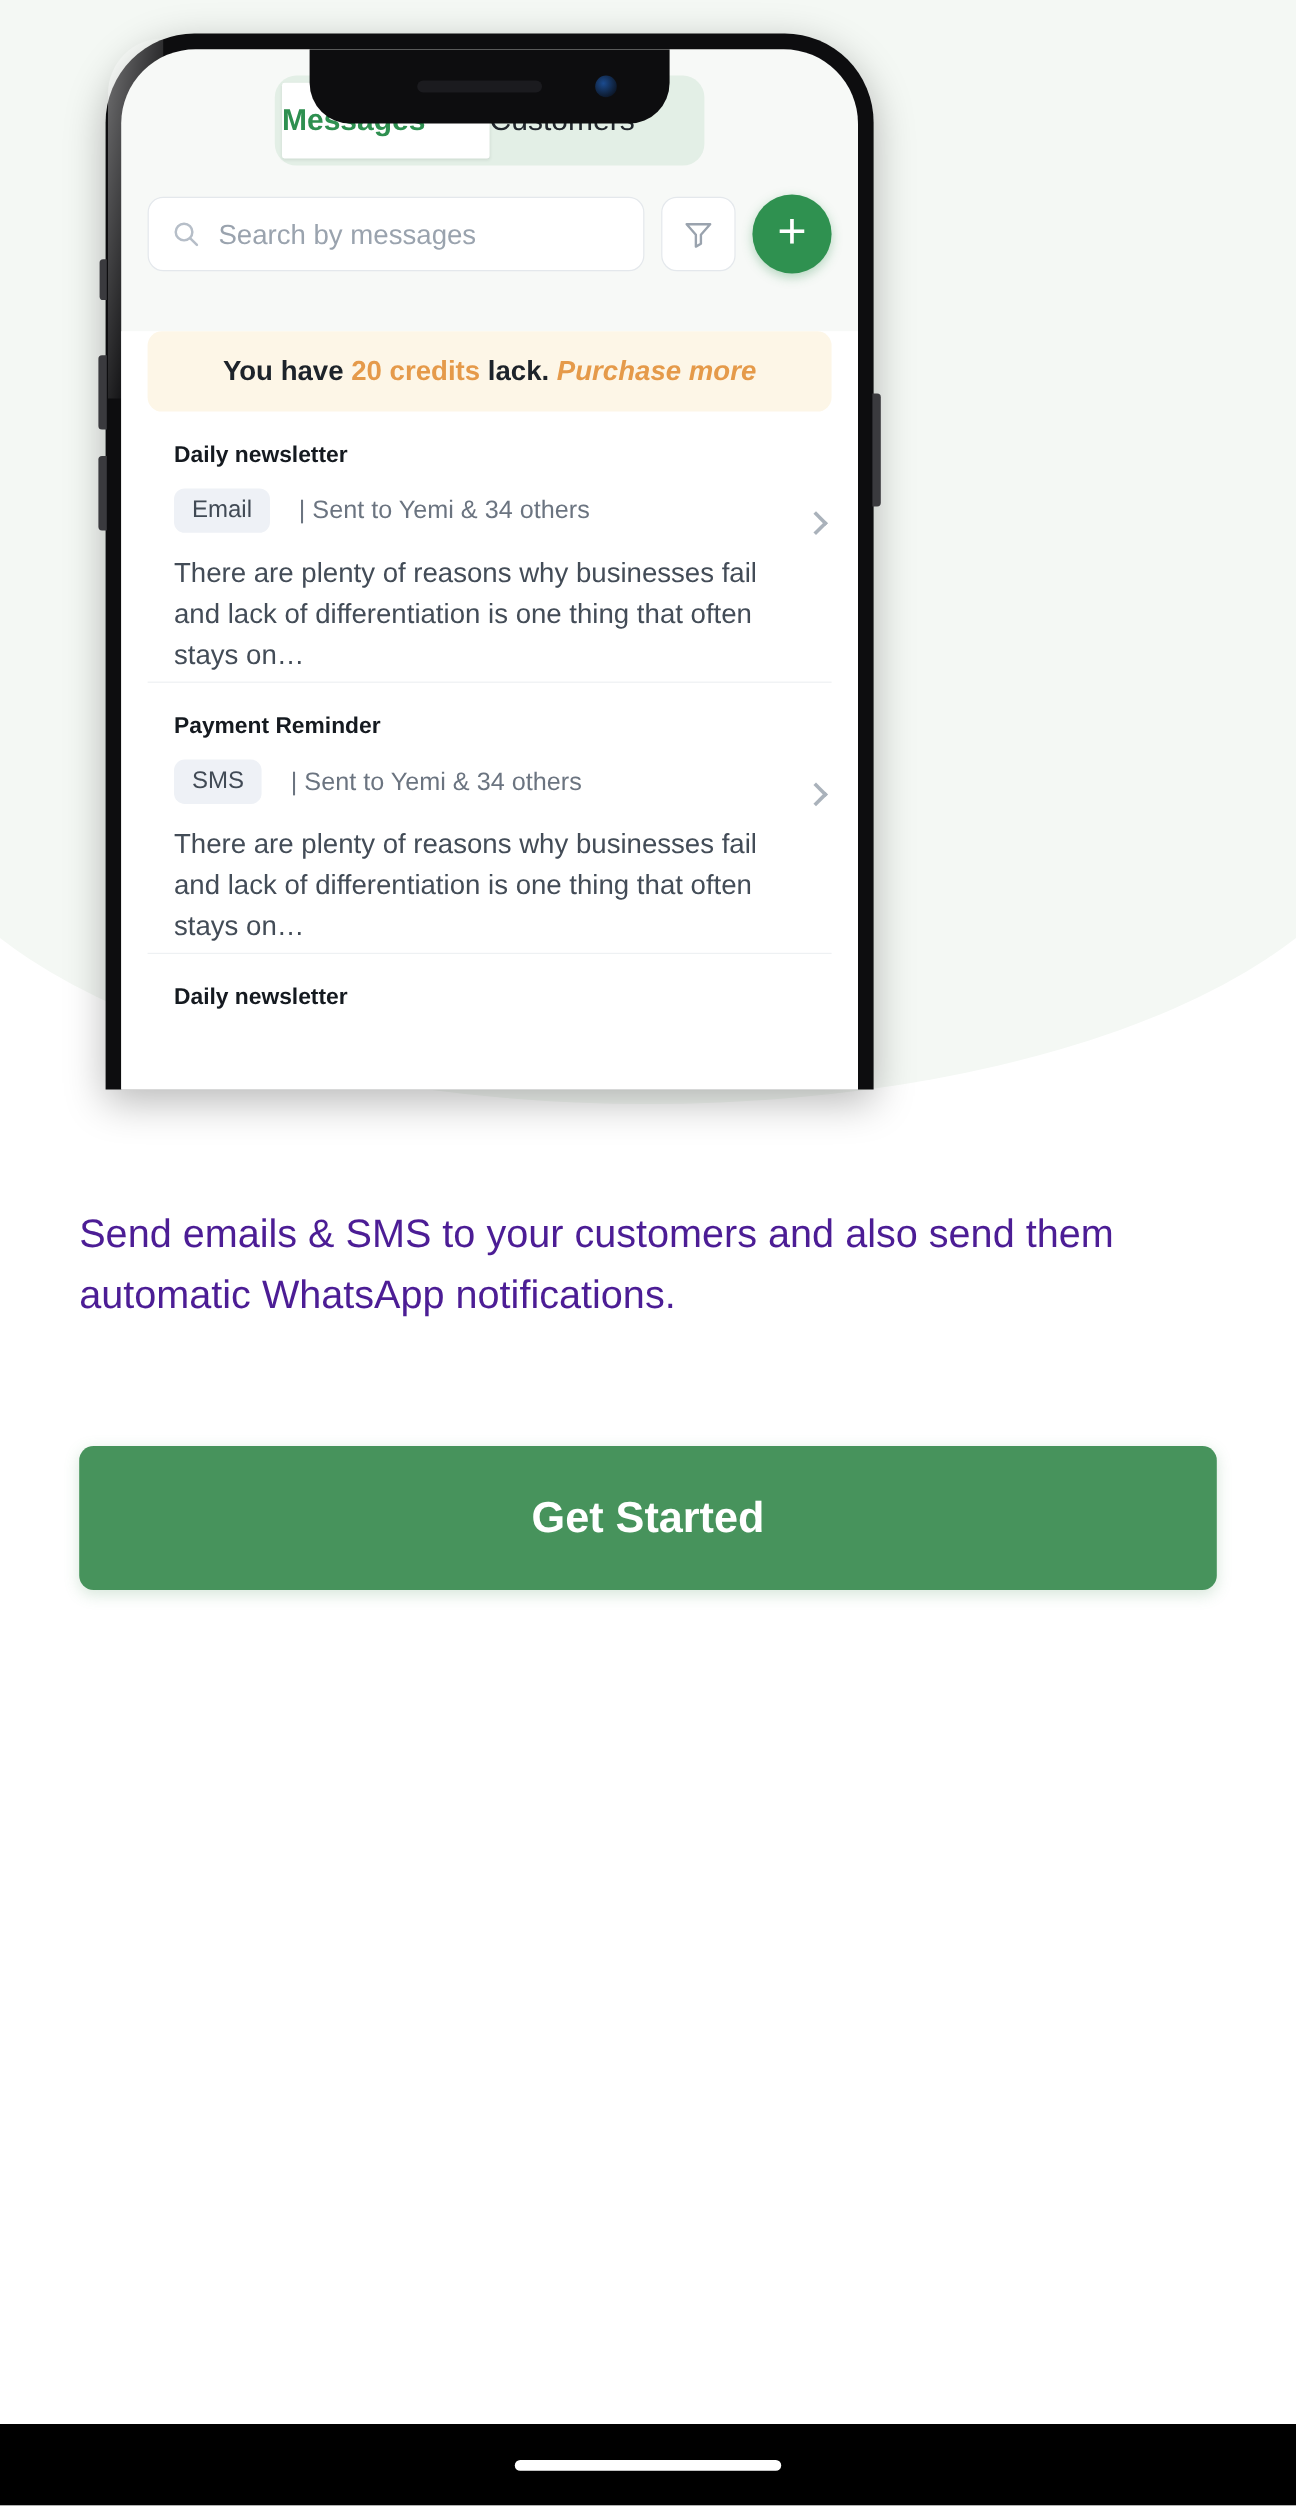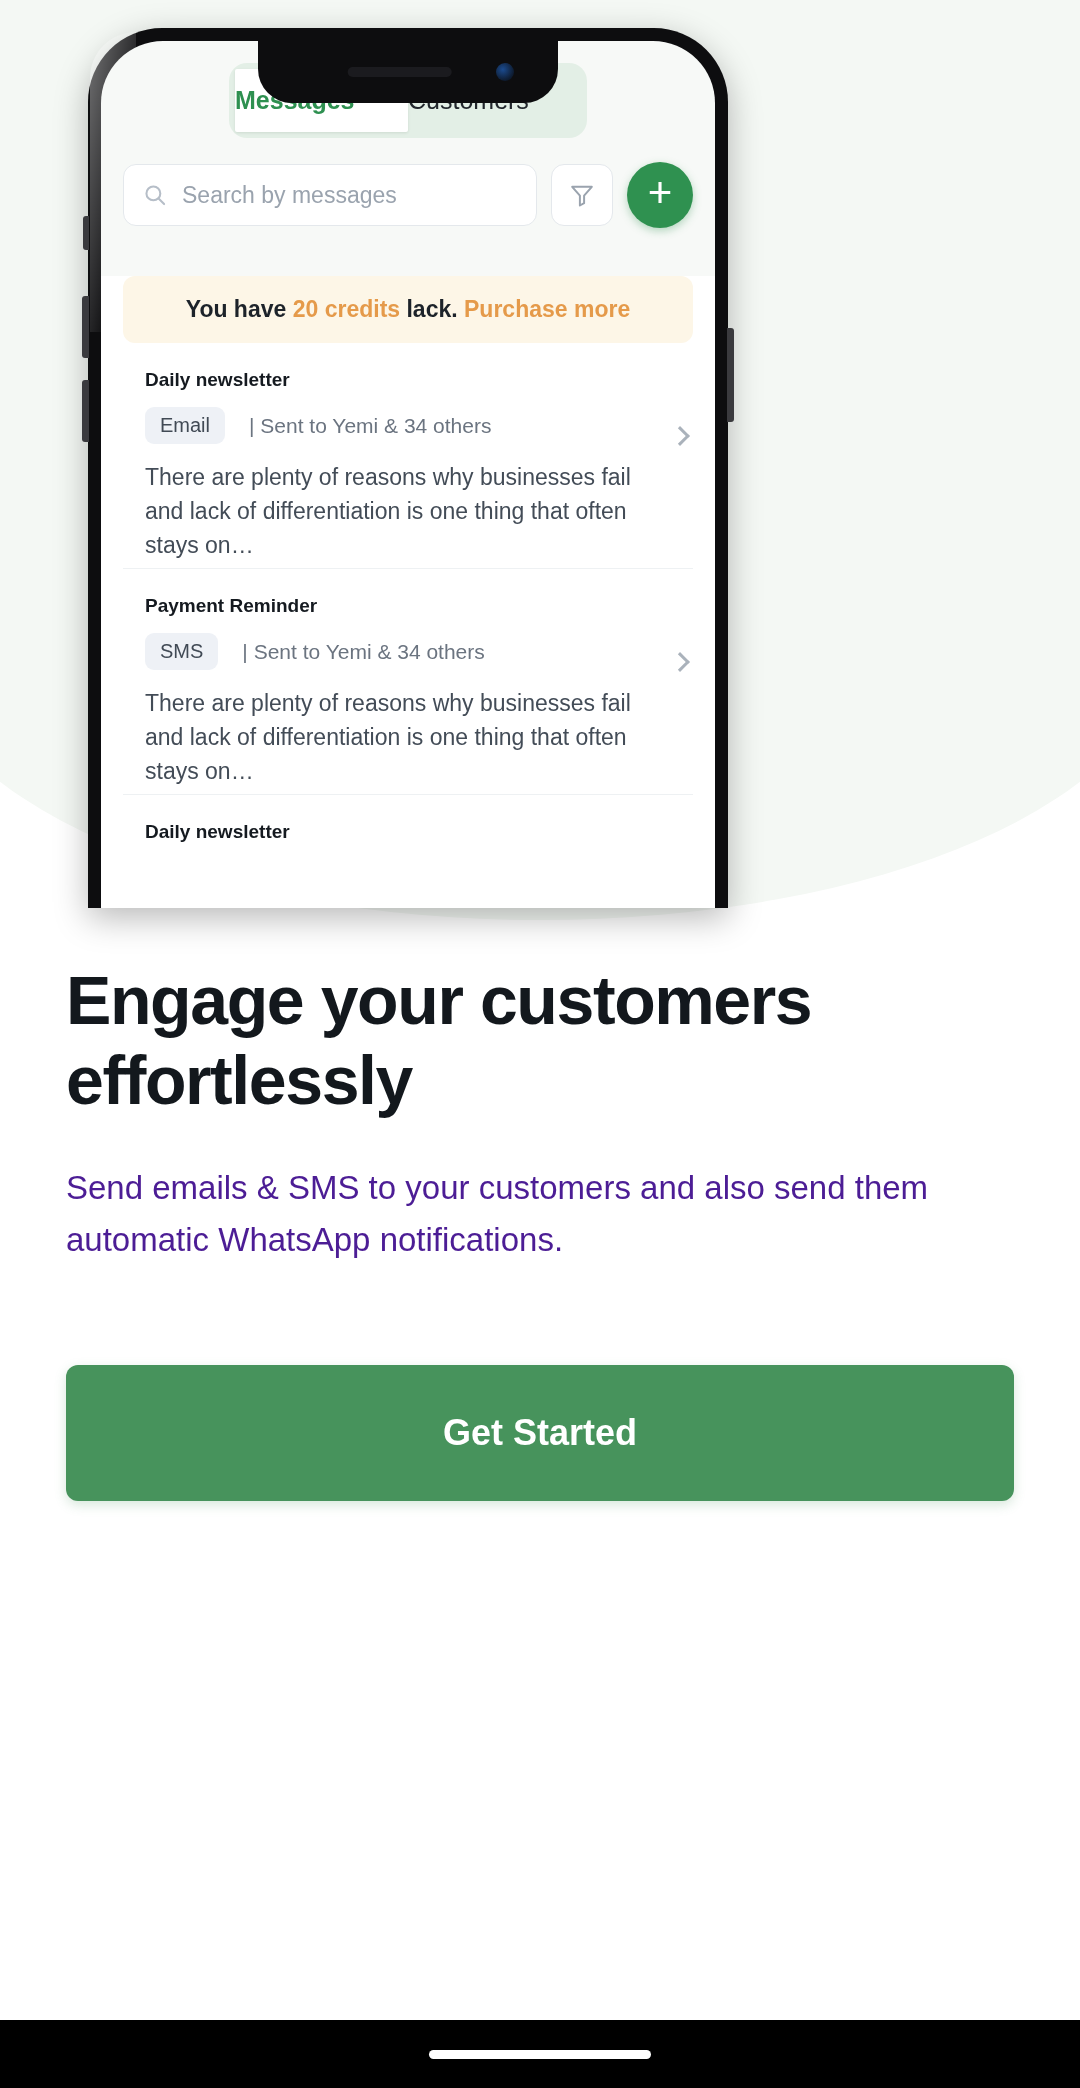--- a/index.html
+++ b/index.html
@@ -120,21 +120,21 @@
   }
   .fab span{ color:#fff; font-size:42px; line-height:1; font-weight:300; margin-top:-4px; }
 
   
   .list-area{ background:#ffffff; padding:0 0 0; height:100%; }
   .credits{
     margin:26px 22px 0; background:#fdf6e7; border-radius:12px;
     padding:20px 10px; text-align:center; font-size:23px; font-weight:700; color:#1d232a;
   }
   .credits .amt{ color:#e59a4a; }
-  .credits .link{ color:#e59a4a; }
+  .credits .link{ color:#e59a4a;font-style:italic; }
 
   .msg{
     padding:26px 22px 6px; position:relative; margin:0 22px;
     border-bottom:1.5px solid #eef1f3;
   }
   .msg:last-child{ border-bottom:none; }
   .msg-title{ font-size:19px; font-weight:700; color:#151a20; margin-bottom:16px; }
   .msg-meta{ display:flex; align-items:center; gap:24px; margin-bottom:16px; }
   .chip{
     background:#eef1f6; color:#414a55; font-size:20px;
@@ -151,21 +151,21 @@
   
   .copy{ position:absolute; left:0; top:960px; width:100%; padding:0 66px; z-index:3; }
   .headline{
     font-size:68px; line-height:1.18; font-weight:700; color:#13181d;
     letter-spacing:-1.4px;
   }
   .subcopy{
     margin-top:42px; font-size:33px; line-height:1.56; color:#4c1d95;
   }
   .cta{
-    margin-top:100px; width:100%; height:136px; background:#47935c;
+    margin-top:100px; width:100%; height:120px; background:#47935c;
     border-radius:12px; display:flex; align-items:center; justify-content:center;
     color:#ffffff; font-size:36px; font-weight:700; cursor:pointer;
     box-shadow:0 4px 12px rgba(71,147,92,.22);
   }
 
   
   .home-bar{
     position:absolute; left:0; bottom:0; width:100%; height:68px;
     background:#000000; z-index:5;
     display:flex; align-items:center; justify-content:center;
@@ -248,20 +248,19 @@
       <div class="msg">
         <div class="msg-title">Daily newsletter</div>
 
       </div>
 
     </div>
   </div>
 </div>
 
 <div class="copy">
-  <div class="headline">Engage your customers effortlessly</div>
   <div class="subcopy">Send emails &amp; SMS to your customers and also send them automatic WhatsApp notifications.</div>
   <div class="cta">Get Started</div>
 </div>
 
 <div class="home-bar">
   <i></i>
 </div>
 
 </body></html>

